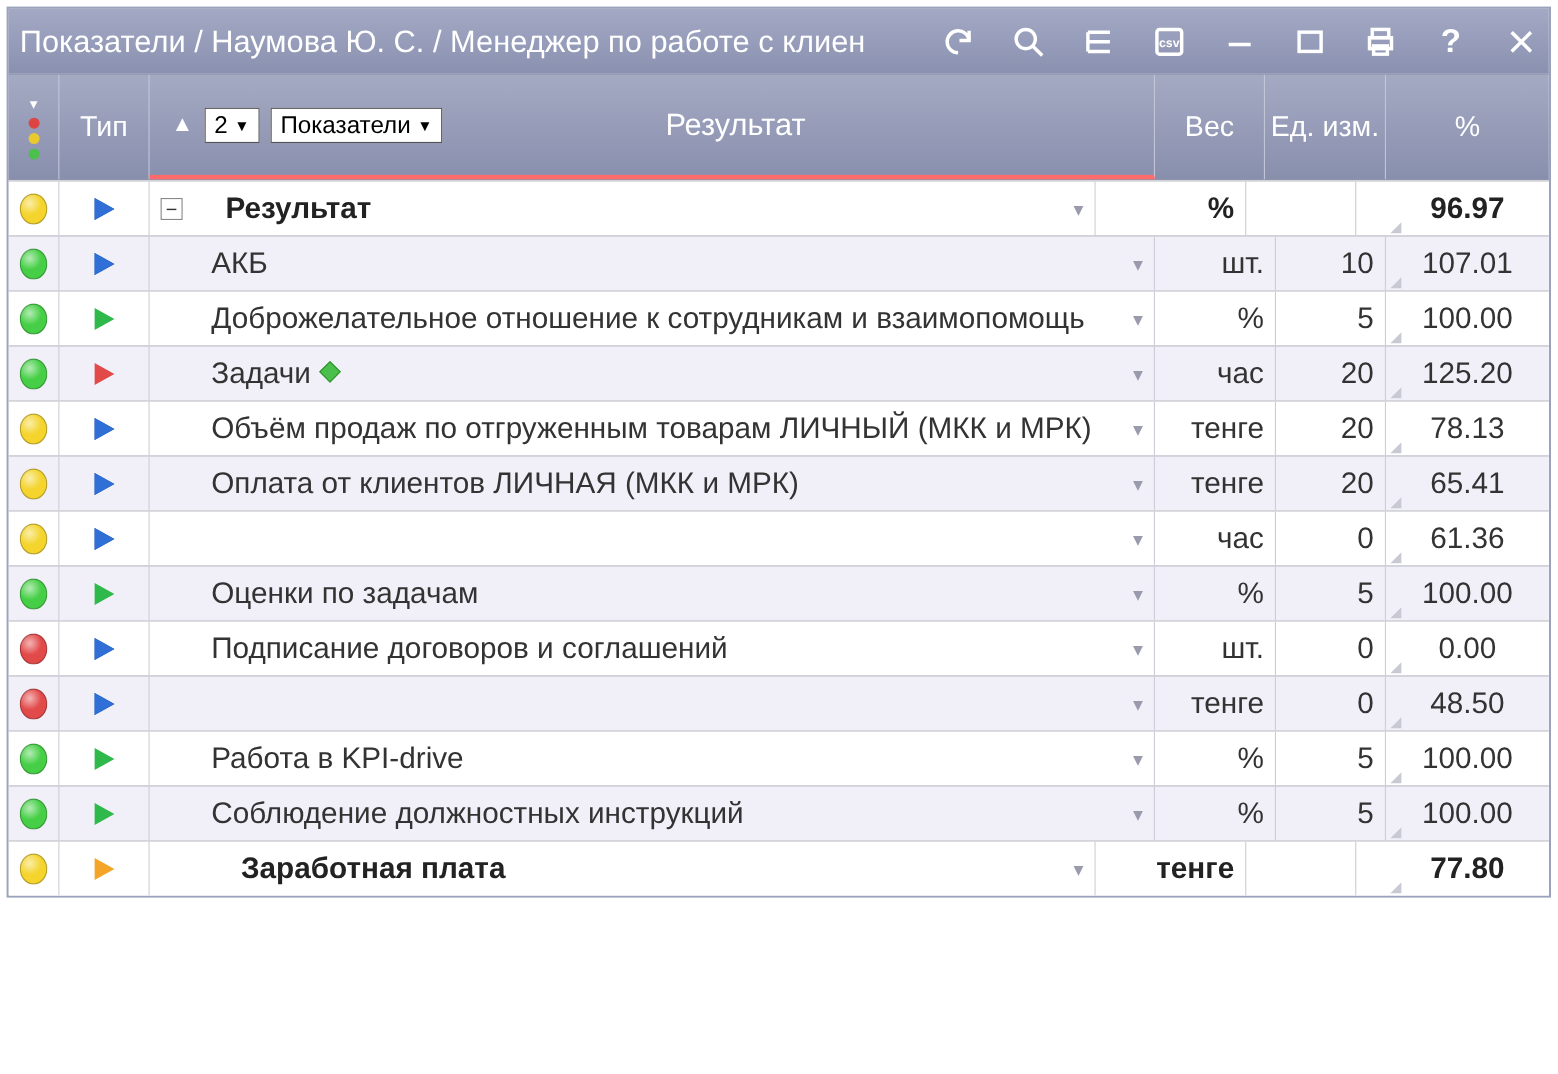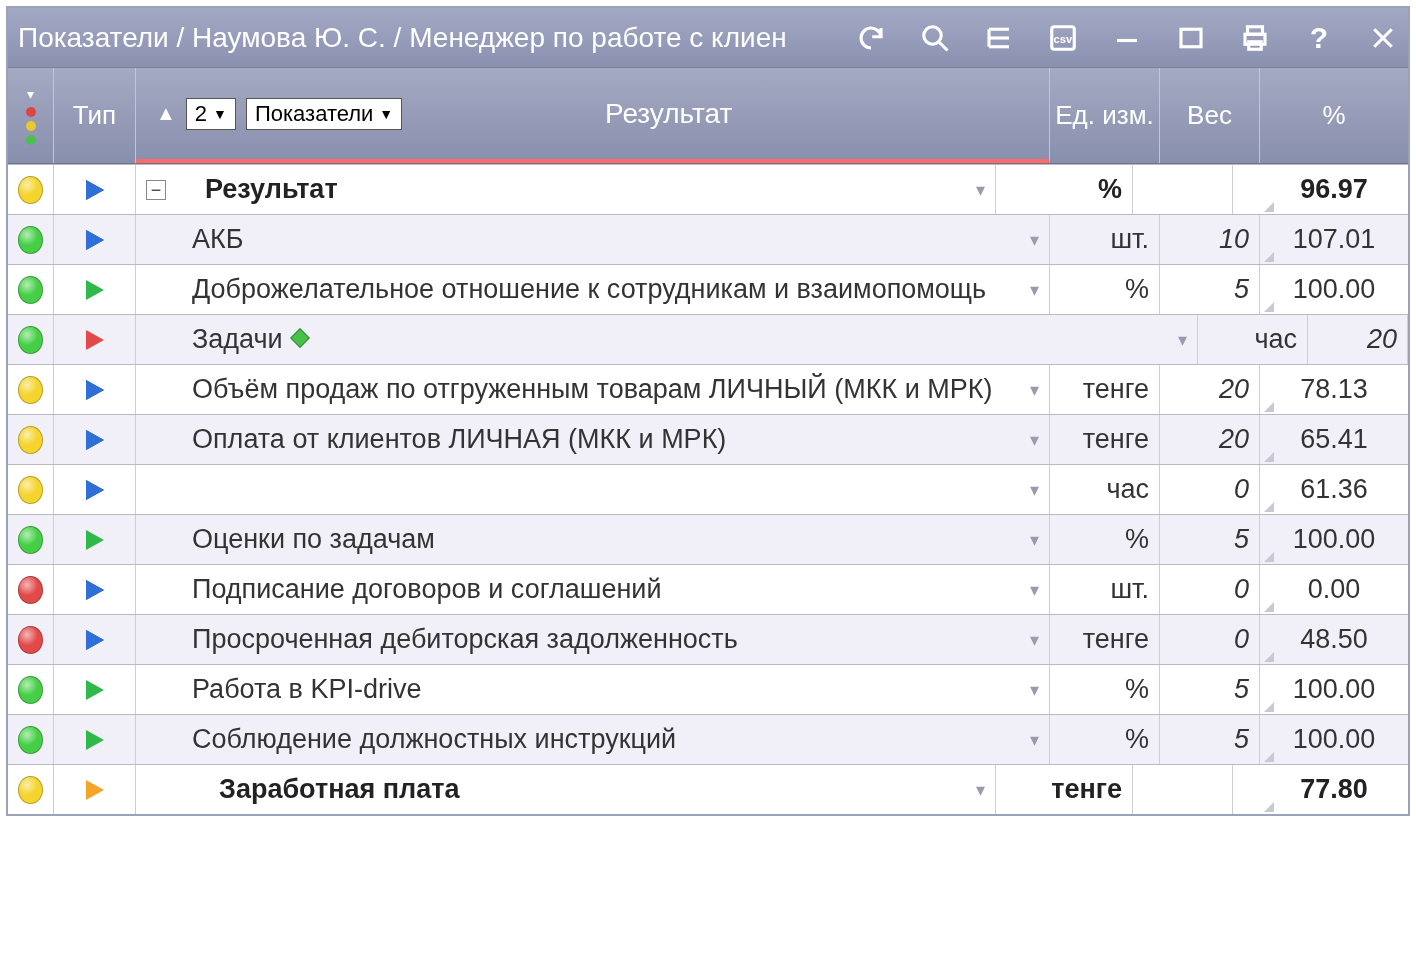--- a/index.html
+++ b/index.html
@@ -120,21 +120,21 @@
   .cell {
     border-right:1px solid #cdcdd8;
     display:flex;
     align-items:center;
     padding:8px 10px;
   }
   .c-status { width:46px; justify-content:center; }
   .c-type   { width:82px; justify-content:center; }
   .c-name   { flex:1; position:relative; padding-right:40px; }
   .c-unit   { width:110px; justify-content:flex-end; font-weight:normal; }
-  .c-weight { width:100px; justify-content:flex-end;font-style:italic; }
+  .c-weight { width:100px; justify-content:flex-end; }
   .c-pct    { width:148px; justify-content:center; border-right:none; position:relative;}
 
   .status-dot {
     width:28px; height:28px; border-radius:50%;
     border:1px solid rgba(0,0,0,0.25);
     background:radial-gradient(circle at 35% 30%, #fff6, transparent 40%);
   }
   .status-green  .status-dot{ background-color:#46cf46; background-image:radial-gradient(circle at 35% 30%, #fff9, transparent 45%);}
   .status-yellow .status-dot{ background-color:#f4d42d; background-image:radial-gradient(circle at 35% 30%, #fff9, transparent 45%);}
   .status-red    .status-dot{ background-color:#e24a4a; background-image:radial-gradient(circle at 35% 30%, #fff9, transparent 45%);}
@@ -269,25 +269,25 @@
       <span class="dropdown-mini">
         <span>2</span>
         <span class="dd-arrow">▼</span>
       </span>
       <span class="dropdown-mini">
         <span>Показатели</span>
         <span class="dd-arrow">▼</span>
       </span>
       <span class="name-title">Результат</span>
     </div>
+    <div class="header-cell header-weight">
+      <span>Вес</span>
+    </div>
     <div class="header-cell header-unit">
       <span>Ед. изм.</span>
-    </div>
-    <div class="header-cell header-weight">
-      <span>Вес</span>
     </div>
     <div class="header-cell header-pct">
       <span>%</span>
     </div>
   </div>
 
   <div class="data-rows" id="rows-host">
       <div class="row">
         <div class="cell c-status status-yellow">
           <span class="status-dot"></span>
@@ -350,20 +350,24 @@
         <div class="cell c-type tri-red">
           <span class="type-tri"></span>
         </div>
         <div class="cell c-name indent">
           <span class="name-text">Задачи</span>
           <span class="mini-diamond"></span>
           <span class="row-chevron">▾</span>
         </div>
         <div class="cell c-unit">час</div>
         <div class="cell c-weight">20</div>
+        <div class="cell c-pct">
+          <span class="corner-mark"></span>
+          <span>125.20</span>
+        </div>
       </div>
       <div class="row">
         <div class="cell c-status status-yellow">
           <span class="status-dot"></span>
         </div>
         <div class="cell c-type tri-blue">
           <span class="type-tri"></span>
         </div>
         <div class="cell c-name indent">
           <span class="name-text">Объём продаж по отгруженным товарам ЛИЧНЫЙ (МКК и МРК)</span>
@@ -448,21 +452,20 @@
         </div>
       </div>
       <div class="row">
         <div class="cell c-status status-red">
           <span class="status-dot"></span>
         </div>
         <div class="cell c-type tri-blue">
           <span class="type-tri"></span>
         </div>
         <div class="cell c-name indent">
-          <span class="name-text">Просроченная дебиторская задолженность</span>
           <span class="row-chevron">▾</span>
         </div>
         <div class="cell c-unit">тенге</div>
         <div class="cell c-weight">0</div>
         <div class="cell c-pct">
           <span class="corner-mark"></span>
           <span>48.50</span>
         </div>
       </div>
       <div class="row">

